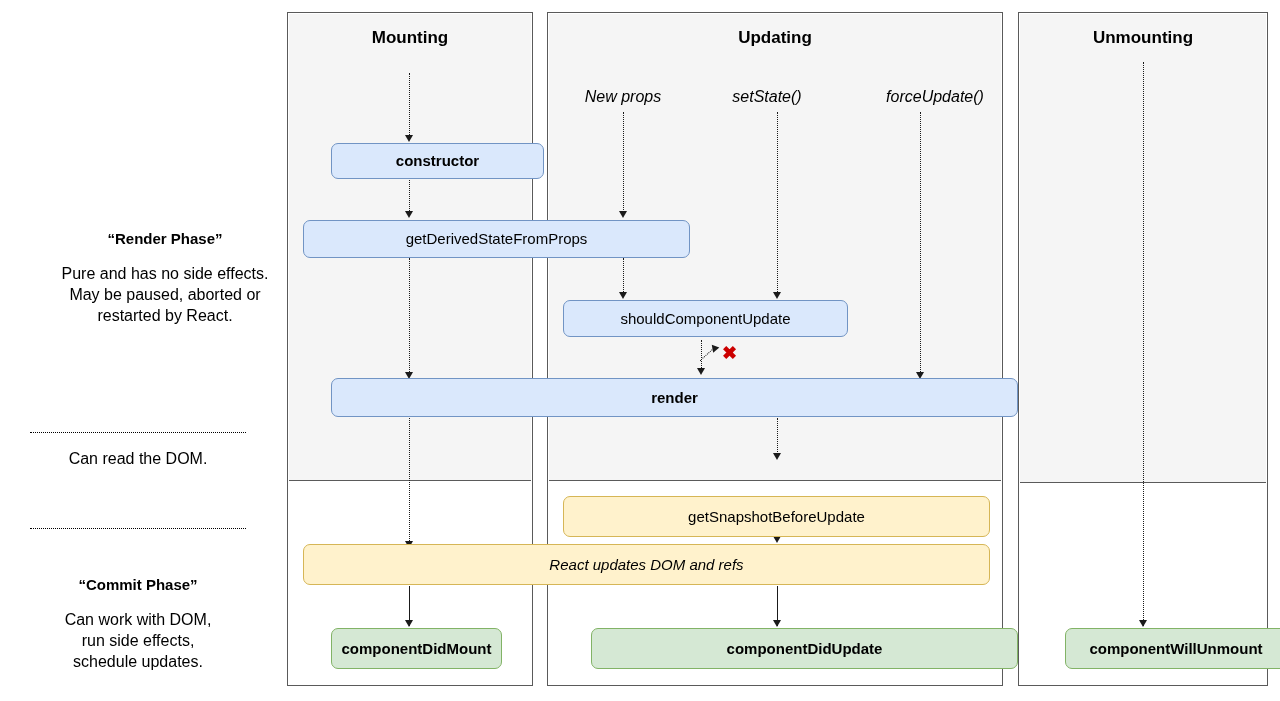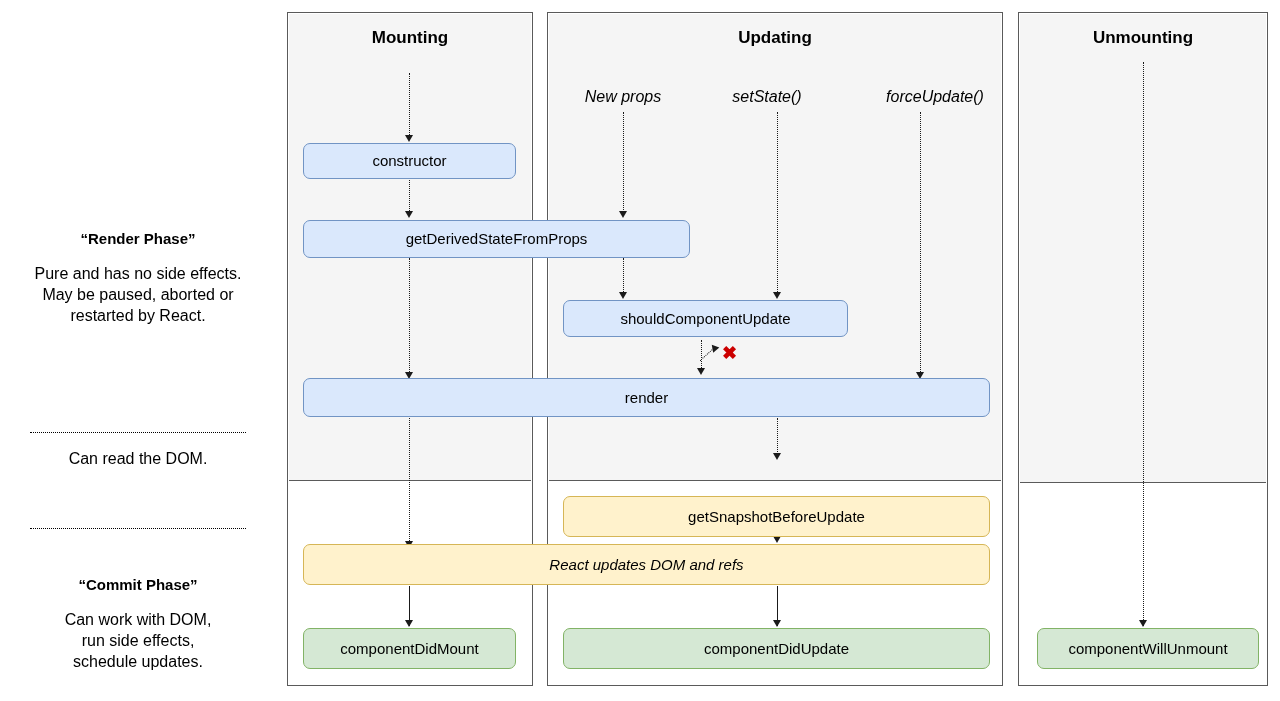--- a/index.html
+++ b/index.html
@@ -92,21 +92,21 @@
     align-items: center;
     justify-content: center;
     font-size: 15px;
     line-height: 18px;
     text-align: center;
     white-space: nowrap;
   }
   .node.blue   { background: #dae8fc; border: 1.1px solid #7194c4; }
   .node.yellow { background: #fff2cc; border: 1.1px solid #d6b656; }
   .node.green  { background: #d5e8d4; border: 1.1px solid #82b366; }
-  .node.bold   { font-weight: normal; }
+  .node.bold   { font-weight: bold; margin-left: 28px; }
   .node.italic { font-style: italic; }
 
   
   .edge {
     position: absolute;
     width: 0;
   }
   .edge.dotted { border-left: 1.6px dotted #1a1a1a; }
   .edge.solid  { border-left: 1.3px solid #1a1a1a; }
 
@@ -132,21 +132,21 @@
     font-size: 18px;
     font-weight: bold;
     line-height: 18px;
   }
 </style>
 </head>
 <body>
 
 <div id="canvas">
 
-  <div class="legend-block" style="top:229px;">
+  <div class="legend-block" style="top:229px;padding-left:27px;">
     <div class="legend-title">“Render Phase”</div>
     <div class="legend-body" style="white-space:pre-line;">Pure and has no side effects.
 May be paused, aborted or
 restarted by React.</div>
   </div>
 
   <div class="legend-rule" style="top:432px;"></div>
 
   <div class="legend-block" style="top:448px;">
     <div class="legend-body" style="white-space:pre-line;">Can read the DOM.</div>
@@ -232,19 +232,19 @@
   <div class="node blue" style="left:303px; top:220px; width:387px; height:38px;">getDerivedStateFromProps</div>
 
   <div class="node blue" style="left:563px; top:300px; width:285px; height:37px;">shouldComponentUpdate</div>
 
   <div class="node blue bold" style="left:303px; top:378px; width:687px; height:39px;">render</div>
 
   <div class="node yellow" style="left:563px; top:458px; width:427px; height:41px;margin-top:38px;">getSnapshotBeforeUpdate</div>
 
   <div class="node yellow italic" style="left:303px; top:544px; width:687px; height:41px;">React updates DOM and refs</div>
 
-  <div class="node green bold" style="left:303px; top:628px; width:213px; height:41px;">componentDidMount</div>
+  <div class="node green bold" style="left:303px; top:628px; width:171px; height:41px;">componentDidMount</div>
 
   <div class="node green bold" style="left:563px; top:628px; width:427px; height:41px;">componentDidUpdate</div>
 
   <div class="node green bold" style="left:1037px; top:628px; width:222px; height:41px;">componentWillUnmount</div>
 
 </div>
 
 </body></html>

